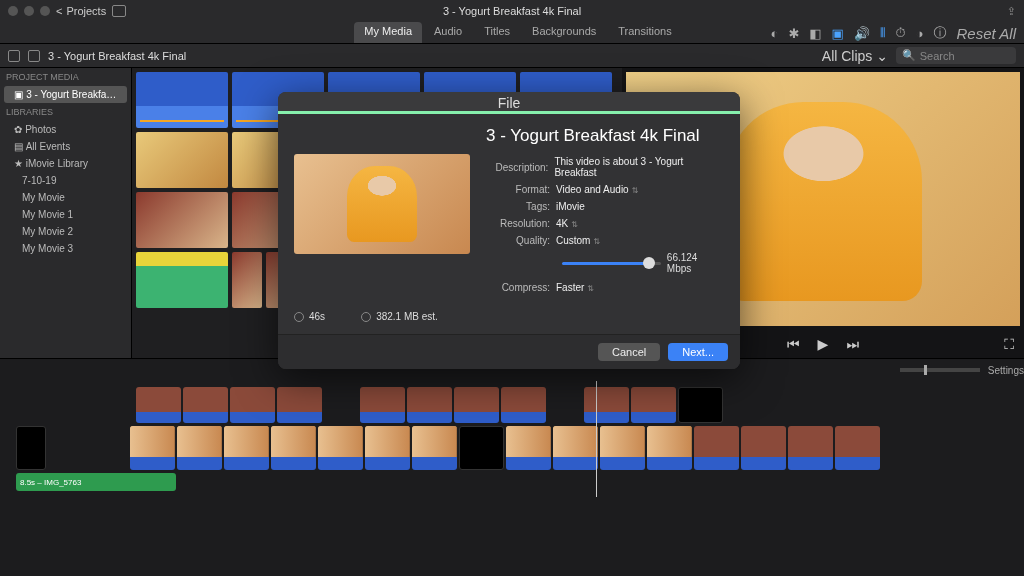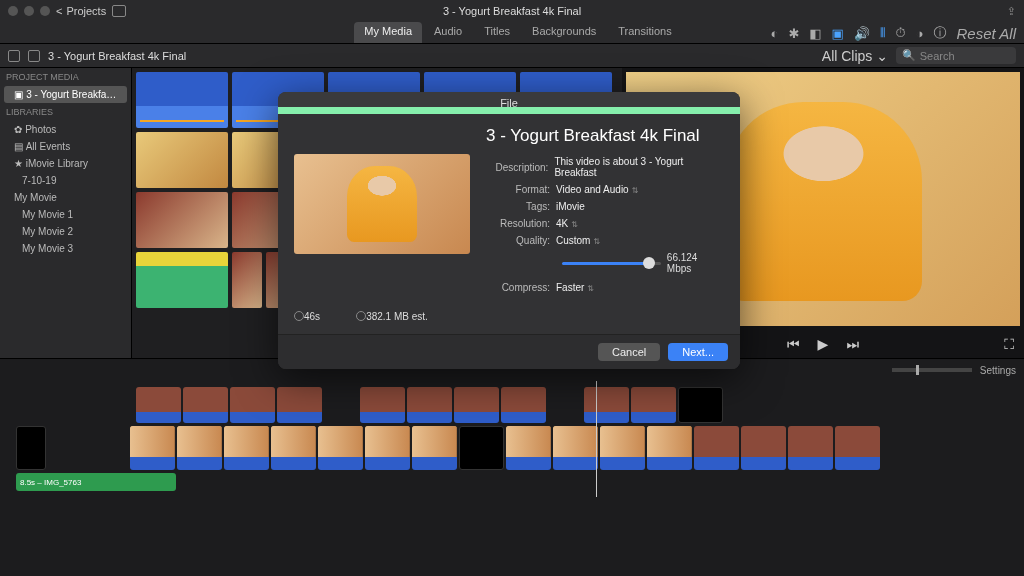--- a/index.html
+++ b/index.html
@@ -46,53 +46,53 @@
 
 .viewer { width: 402px; background: #141416; display: flex; flex-direction: column; }
 .viewer .screen { flex: 1; background: linear-gradient(135deg, #f0d088, #d4a05a); margin: 4px; position: relative; }
 .viewer .person { position: absolute; left: 25%; top: 12%; width: 50%; height: 78%; background: radial-gradient(ellipse 50% 34% at 50% 26%, #e8c9a8 40%, transparent 41%), linear-gradient(#f5b642, #e89820); border-radius: 40% 40% 10% 10%; }
 .viewer .transport { height: 28px; display: flex; justify-content: center; align-items: center; gap: 18px; color: #ccc; position: relative; }
 .viewer .transport .ic { cursor: pointer; font-size: 14px; }
 .viewer .expand { position: absolute; right: 10px; cursor: pointer; }
 
 
 .lower { height: 218px; background: #1c1c1e; border-top: 1px solid #000; position: relative; }
-.tl-toolbar { height: 22px; display: flex; align-items: center; justify-content: flex-end; padding-right: 8px; gap: 8px; text-align: right; }
+.tl-toolbar { height: 22px; display: flex; align-items: center; justify-content: flex-end; gap: 8px; text-align: right; }
 .tl-toolbar .zctl { width: 80px; height: 4px; background: #444; position: relative; }
 .tl-toolbar .zctl::after { content: ""; position: absolute; left: 30%; top: -3px; width: 3px; height: 10px; background: #aaa; }
 .tl-toolbar .settings { color: #aaa; font-size: 10px; cursor: pointer; }
 .timeline { position: relative; padding: 6px; }
 .track { height: 44px; margin-bottom: 3px; display: flex; gap: 2px; padding-left: 10px; }
 .clip { height: 100%; border-radius: 3px; overflow: hidden; position: relative; }
 .clip.vid { background: linear-gradient(to bottom, #d4a05a 70%, #2f5dc9 70%); }
 .clip.vid::before { content: ""; position: absolute; inset: 0 0 30% 0; background: repeating-linear-gradient(90deg, rgba(0,0,0,0) 0 44px, rgba(0,0,0,0.15) 44px 45px), linear-gradient(90deg, #e8c090, #c88850); }
 .clip.food { background: linear-gradient(to bottom, #8b4a3a 70%, #2f5dc9 70%); }
 .clip.black { background: #000; border: 1px solid #333; }
 .clip.ttl { background: #6a4dbf; height: 16px; color: #fff; font-size: 8px; padding: 1px 4px; display: flex; align-items: center; white-space: nowrap; overflow: hidden; }
 .clip.aud { background: #2e9b4f; height: 18px; color: #fff; font-size: 8px; padding: 1px 4px; display: flex; align-items: center; }
 .playhead { position: absolute; left: 596px; top: 0; bottom: 0; width: 1px; background: #ccc; }
 
 
 .dialog { position: absolute; left: 278px; top: 92px; width: 462px; background: #323234; border-radius: 8px; box-shadow: 0 10px 40px rgba(0,0,0,0.6); overflow: hidden; z-index: 100; }
-.dialog .dtop { height: 22px; background: #3a3a3c; text-align: center; line-height: 22px; font-size: 11px; color: #ddd; border-bottom: 7px solid #86efac; }
+.dialog .dtop { height: 22px; background: #3a3a3c; text-align: center; line-height: 22px; font-size: 14px; color: #ddd; border-bottom: 3px solid #86efac; }
 .dialog .dbody { padding: 12px 16px 8px; display: flex; gap: 16px; }
 .dialog .preview { width: 176px; height: 100px; background: linear-gradient(135deg, #e8c090, #c88850); border-radius: 3px; margin-top: 28px; position: relative; flex-shrink: 0; }
 .dialog .preview::after { content: ""; position: absolute; left: 30%; top: 12%; width: 40%; height: 76%; background: radial-gradient(ellipse 50% 32% at 50% 26%, #e8c9a8 40%, transparent 41%), linear-gradient(#f5b642, #e89820); border-radius: 40% 40% 10% 10%; }
 .dialog .fields { flex: 1; }
 .dialog .ftitle { font-size: 17px; color: #fff; margin-bottom: 10px; }
 .dialog .row { display: flex; margin-bottom: 6px; font-size: 10px; align-items: center; }
 .dialog .row .lbl { width: 70px; text-align: right; color: #bbb; padding-right: 6px; }
 .dialog .row .val { color: #eee; cursor: pointer; }
 .dialog .row .caret { color: #888; margin-left: 3px; font-size: 8px; }
 .dialog .slider-row { display: flex; align-items: center; gap: 6px; margin: 4px 0 8px 76px; }
 .dialog .slider { width: 100px; height: 3px; background: linear-gradient(90deg, #3b82f6 90%, #555 90%); position: relative; border-radius: 2px; }
 .dialog .slider .knob { position: absolute; right: 6px; top: -5px; width: 12px; height: 12px; background: #ddd; border-radius: 50%; cursor: pointer; }
 .dialog .bitrate { color: #ddd; font-size: 10px; }
 .dialog .meta { display: flex; gap: 36px; padding: 4px 16px 12px; color: #ddd; font-size: 10px; }
-.dialog .meta .m { display: flex; align-items: flex-start; }
+.dialog .meta .m { display: flex; align-items: flex-end; gap: 5px; }
 .dialog .meta .circ { width: 10px; height: 10px; border: 1.5px solid #888; border-radius: 50%; }
 .dialog .dfoot { background: #2d2d2f; padding: 8px 12px; display: flex; justify-content: flex-end; gap: 8px; border-top: 1px solid #222; }
 .dialog .btn { padding: 3px 14px; border-radius: 4px; font-size: 11px; border: none; cursor: pointer; }
 .dialog .btn.cancel { background: #555; color: #eee; }
 .dialog .btn.next { background: #3b82f6; color: #fff; }
 </style>
 </head>
 <body>
 
 <div class="titlebar">
@@ -141,21 +141,21 @@
 
 <div class="upper">
   <div class="sidebar">
     <div class="hdr">Project Media</div>
     <div class="item sel">▣ <span>3 - Yogurt Breakfas...</span></div>
     <div class="hdr">Libraries</div>
     <div class="item">✿ <span>Photos</span></div>
     <div class="item">▤ <span>All Events</span></div>
     <div class="item">★ <span>iMovie Library</span></div>
     <div class="item" style="padding-left:22px">7-10-19</div>
-    <div class="item" style="padding-left:14px">My Movie</div>
+    <div class="item" style="padding-left:22px">My Movie</div>
     <div class="item" style="padding-left:22px">My Movie 1</div>
     <div class="item" style="padding-left:22px">My Movie 2</div>
     <div class="item" style="padding-left:22px">My Movie 3</div>
   </div>
 
   <div class="browser">
     <div class="thumb aud"></div>
     <div class="thumb aud"></div>
     <div class="thumb aud"></div>
     <div class="thumb aud"></div>

